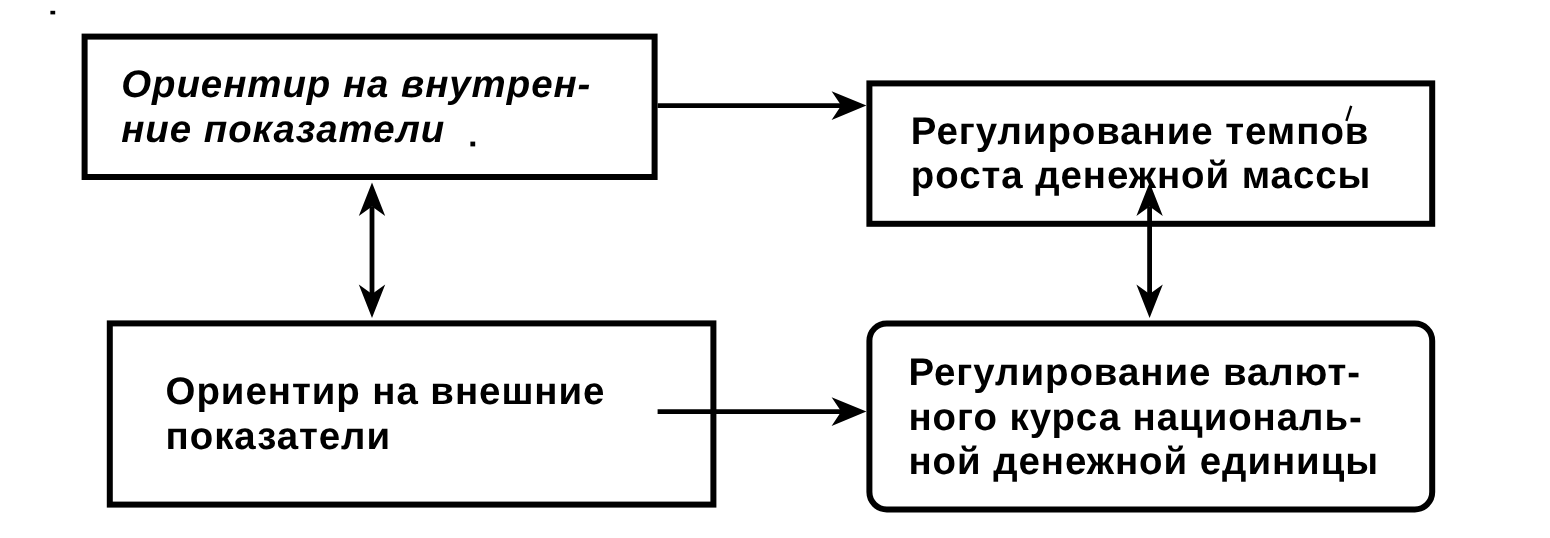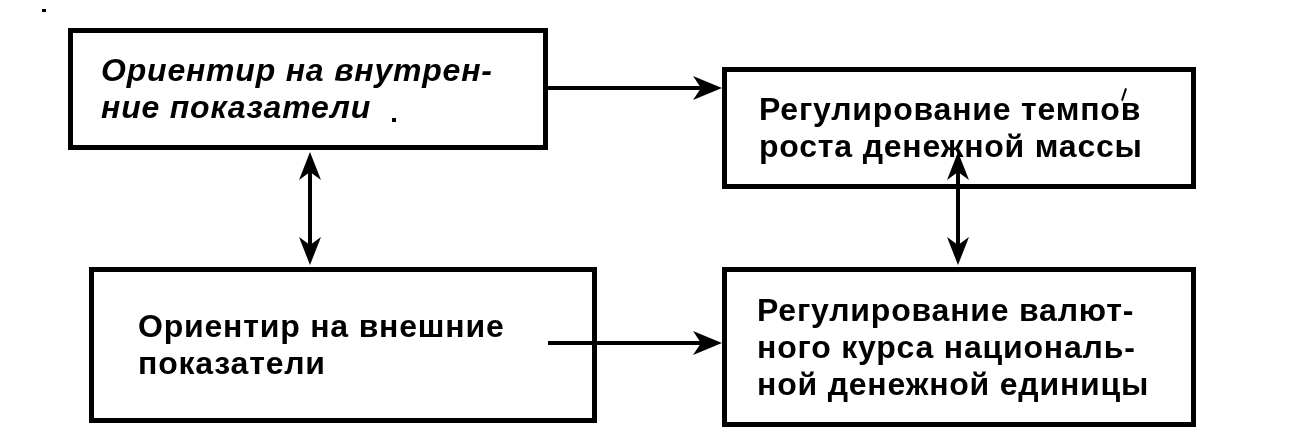--- a/index.html
+++ b/index.html
@@ -31,21 +31,21 @@
     line-height: 37px;
     letter-spacing: 0.8px;
     color: #000000;
   }
   #node-internal { left: 68px;  top: 28px;  width: 480px; height: 122px; }
   #node-internal .node-label { padding-left: 28px; font-style: italic; }
   #node-money    { left: 722px; top: 28px;  width: 474px; height: 122px; margin-top: 39px; }
   #node-money    .node-label { padding-left: 32px; }
   #node-external { left: 68px;  top: 267px; width: 508px; height: 156px; margin-left: 21px; }
   #node-external .node-label { padding-left: 44px; }
-  #node-fx       { left: 722px; top: 267px; width: 474px; height: 160px; }
+  #node-fx       { left: 722px; top: 267px; width: 474px; height: 160px; border-radius: 17px; }
   #node-fx       .node-label { padding-left: 30px; }
   .arrow-layer {
     position: absolute;
     left: 0; top: 0;
     width: 1292px;
     height: 448px;
     pointer-events: none;
   }
   .arrow-layer line    { stroke: #000000; stroke-width: 4; }
   .arrow-layer polygon { fill: #000000; }

